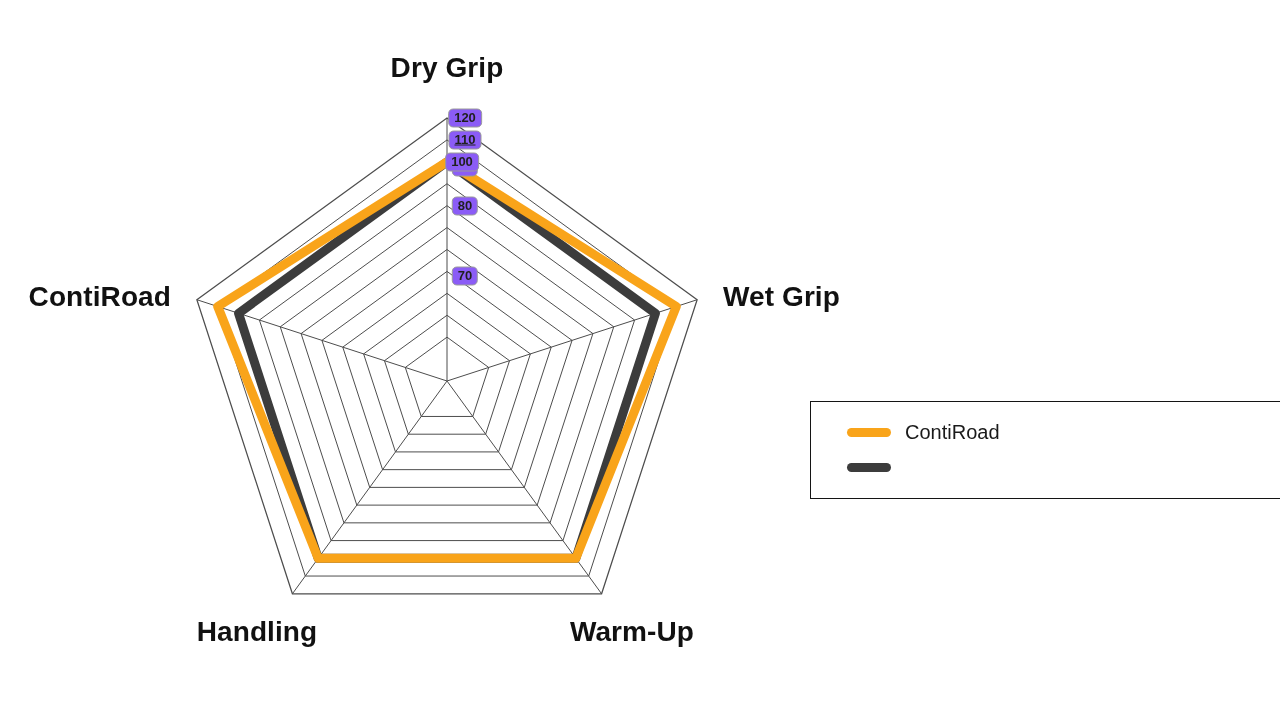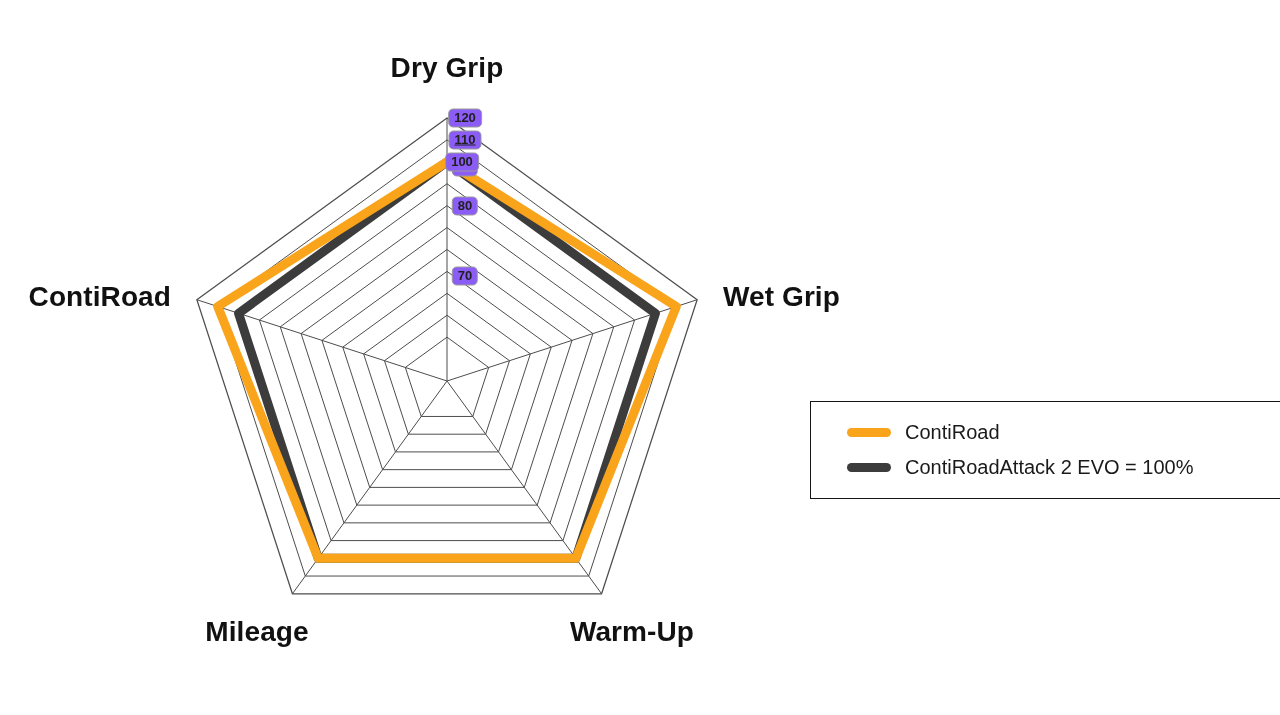--- a/index.html
+++ b/index.html
@@ -118,38 +118,37 @@
       </g>
     <g id="series-layer">
         <path d="M447.00,161.83 L655.44,313.27 L575.82,558.31 L318.18,558.31 L238.56,313.27 Z" fill="none" stroke="#3C3C3C" stroke-width="9" stroke-linejoin="round" stroke-linecap="round"></path>
         <path d="M447.00,161.83 L676.28,306.50 L575.82,558.31 L318.18,558.31 L217.72,306.50 Z" fill="none" stroke="#F9A41A" stroke-width="9" stroke-linejoin="round" stroke-linecap="round"></path>
       </g>
   </svg>
 
   <div class="axis-label pos-top">Dry Grip</div>
   <div class="axis-label pos-right">Wet Grip</div>
   <div class="axis-label pos-bottomright">Warm-Up</div>
-  <div class="axis-label pos-bottomleft">Mileage</div>
+  <div class="axis-label pos-bottomleft">Handling</div>
   <div class="axis-label pos-left">ContiRoad</div>
 
   <div id="tick-layer">
       <div class="tick-chip" style="left: 465px; top: 227.583px; margin-top: 48px;">70</div>
       <div class="tick-chip" style="left: 465px; top: 205.667px;">80</div>
       <div class="tick-chip" style="left: 465px; top: 167px;">90</div>
       <div class="tick-chip" style="left: 462px; top: 161.833px;">100</div>
       <div class="tick-chip" style="left: 465px; top: 139.917px; text-decoration: underline;">110</div>
       <div class="tick-chip" style="left: 465px; top: 118px;">120</div>
     </div>
 
   <div class="legend-box">
     <div class="legend-list" id="legend-list">
         <div class="legend-row">
           <span class="legend-swatch" style="background: rgb(249, 164, 26);"></span>
           <span class="legend-text">ContiRoad</span>
         </div>
         <div class="legend-row">
           <span class="legend-swatch" style="background: rgb(60, 60, 60);"></span>
-          <span class="legend-text">ContiRoadAttack 2 EVO = 100%</span>
         </div>
       </div>
   </div>
 
 </div>
 
 </body></html>

